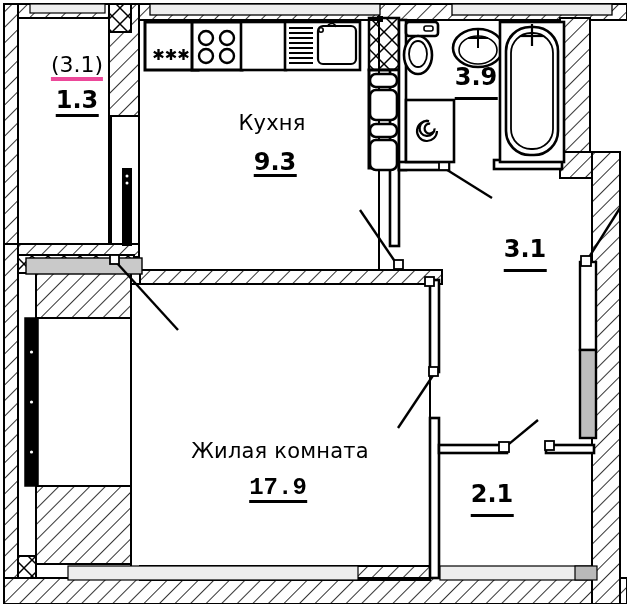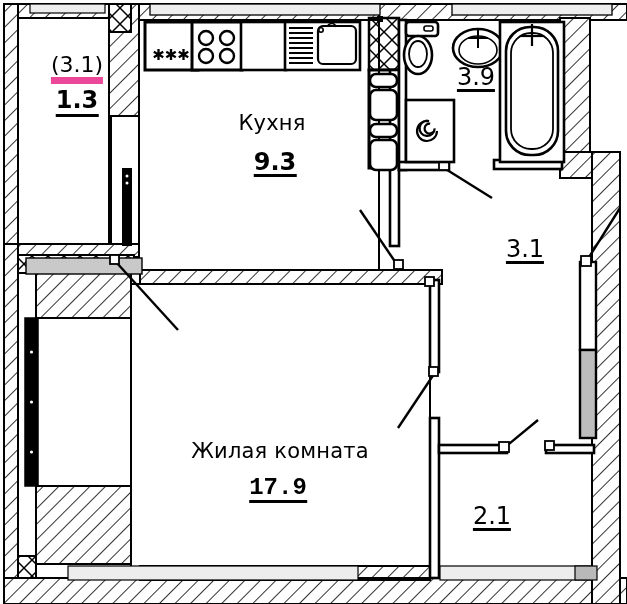--- a/index.html
+++ b/index.html
@@ -2,22 +2,22 @@
 <html><head>
 <meta charset="utf-8">
 <style>
   html,body{margin:0;padding:0;background:#ffffff;}
   body{font-family:"DejaVu Sans","Liberation Sans",sans-serif;}
   #plan{position:relative;width:627px;height:604px;background:#ffffff;overflow:hidden;}
   #plan svg{position:absolute;left:0;top:0;}
   .lbl{position:absolute;white-space:nowrap;color:#000;line-height:1;}
   .room-name{font-size:21px;font-weight:400;letter-spacing:0.2px;}
   .room-area{font-size:24px;font-weight:700;border-bottom:3px solid #000;padding-bottom:0;}
-  .area-only{font-size:24px;font-weight:400;border-bottom:3px solid #000;padding-bottom:0;}
-  .balc-gross{font-size:22px;font-weight:400;border-bottom:7px solid #ec4899;padding-bottom:1px;}
+  .area-only{font-size:24px;font-weight:700;border-bottom:3px solid #000;padding-bottom:8px;}
+  .balc-gross{font-size:22px;font-weight:400;border-bottom:4px solid #ec4899;padding-bottom:1px;}
   .balc-net{font-size:24px;font-weight:700;border-bottom:3px solid #000;padding-bottom:2px;}
   .ctr{transform:translateX(-50%);text-align:center;}
 </style>
 </head>
 <body>
 
 <div id="plan">
 
   <svg width="627" height="604" viewBox="0 0 627 604">
     <defs>
@@ -224,15 +224,15 @@
   <div class="lbl ctr room-name" style="left:272px; top:113px;text-align:center;">Кухня</div>
   <div class="lbl ctr room-area" style="left:275px; top:150px;">9.3</div>
 
   <div class="lbl ctr area-only" style="left:476px; top:65px;">3.9</div>
 
   <div class="lbl ctr area-only" style="left:525px; top:237px;">3.1</div>
 
   <div class="lbl ctr room-name" style="left:280px; top:441px;">Жилая комната</div>
   <div class="lbl ctr room-area" style="left:278px; top:476px;font-family:Liberation Mono, monospace;">17.9</div>
 
-  <div class="lbl ctr area-only" style="left:492px; top:504px;">2.1</div>
+  <div class="lbl ctr area-only" style="left:492px; top:482px;">2.1</div>
 
 </div>
 
 </body></html>

